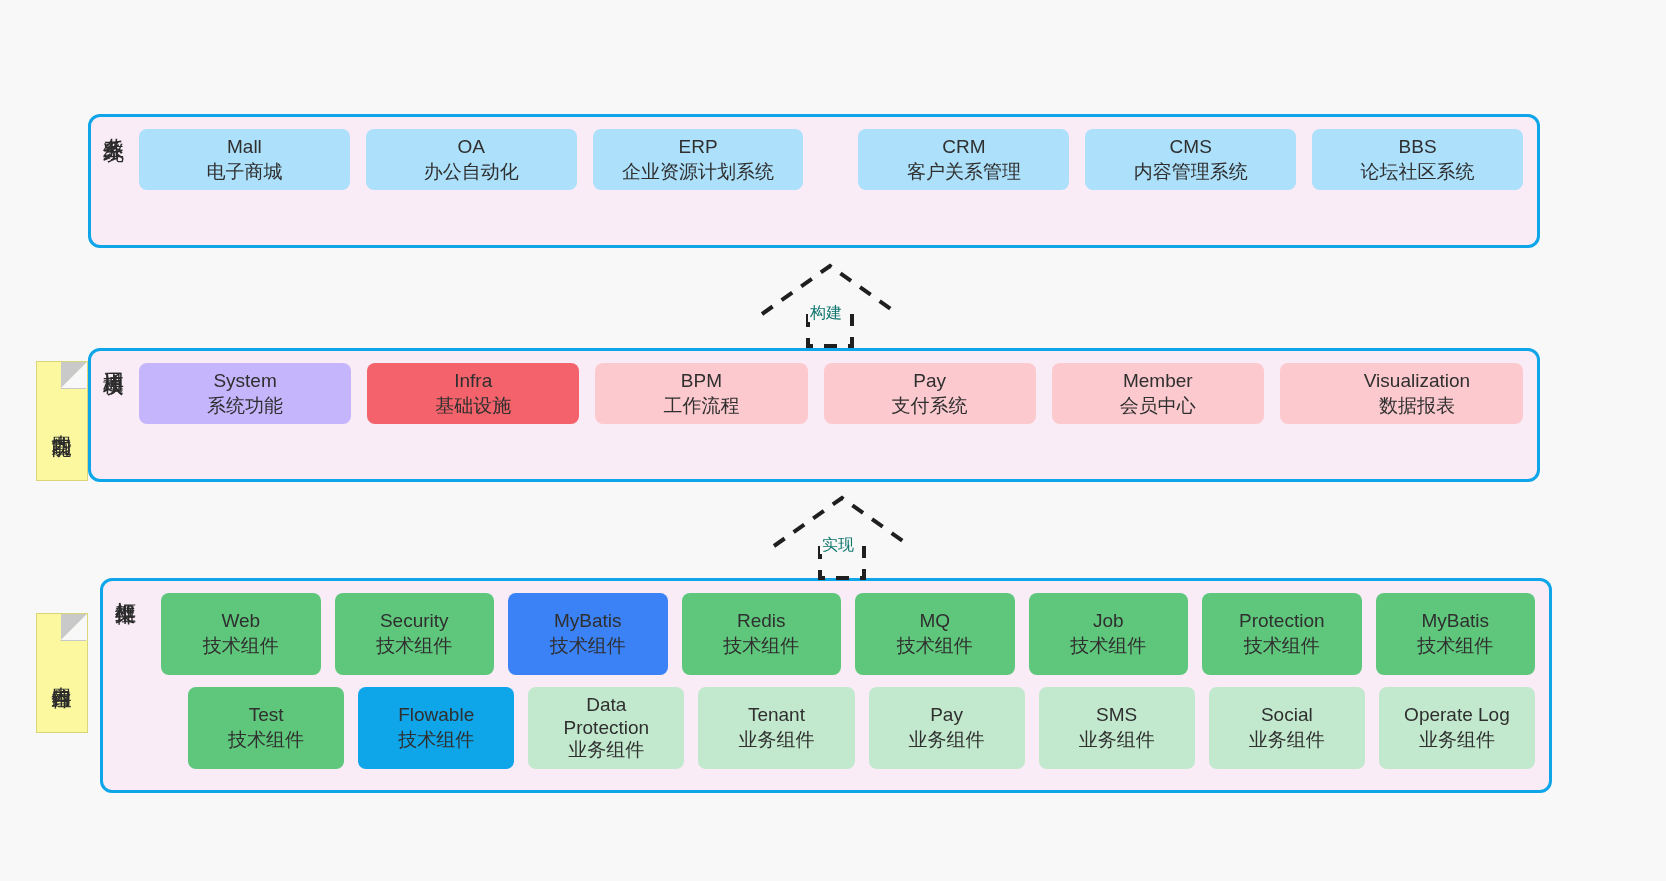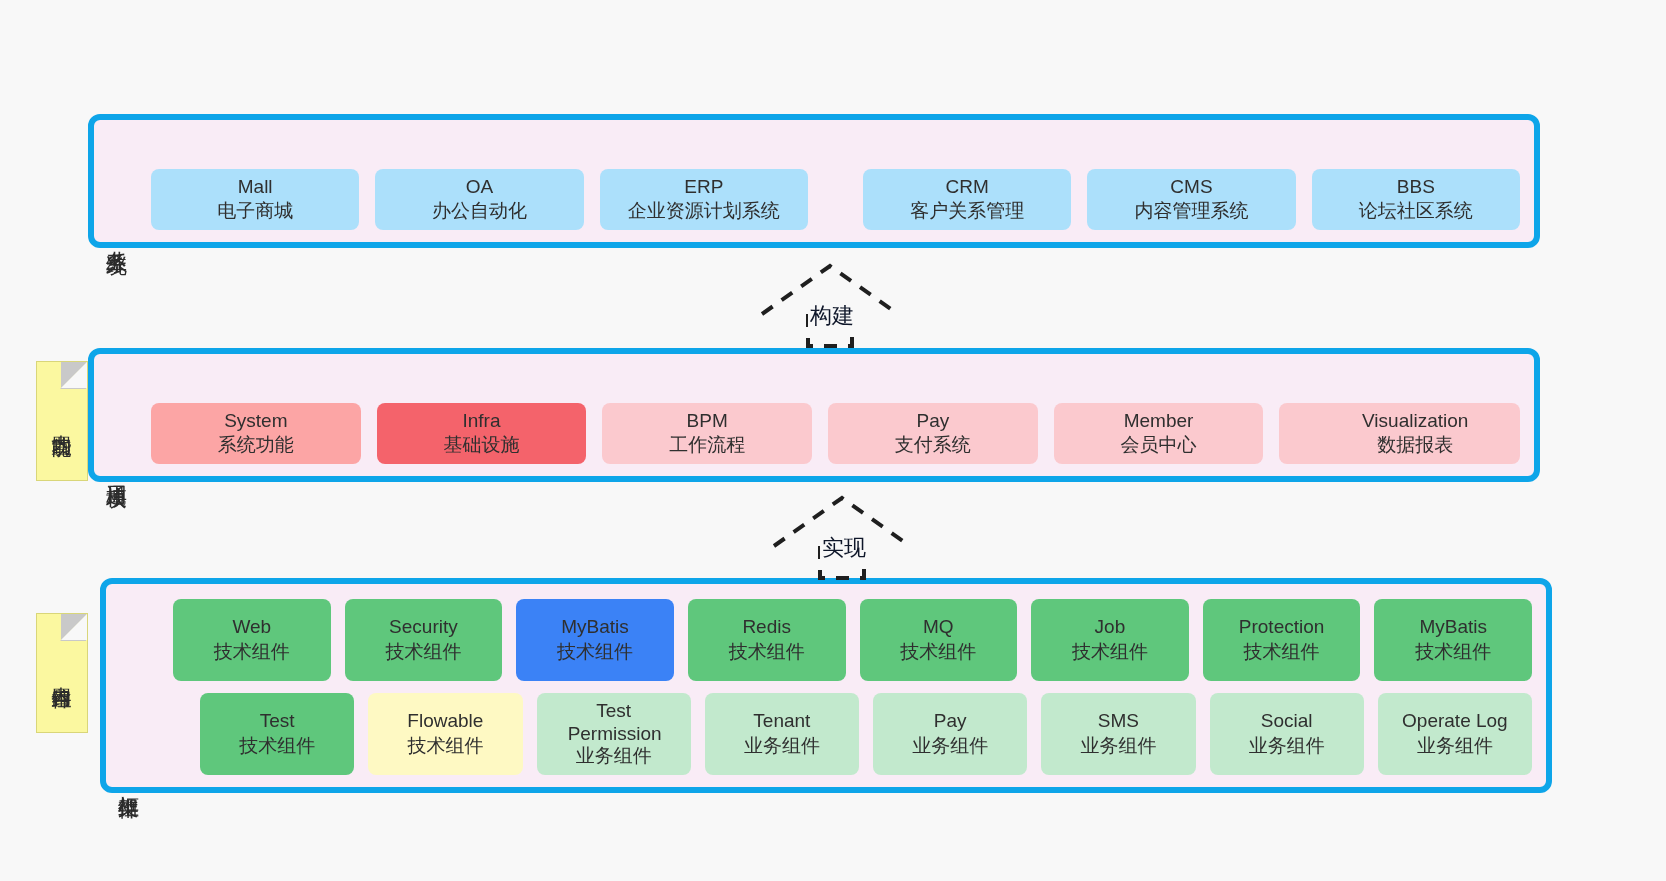--- a/index.html
+++ b/index.html
@@ -15,25 +15,24 @@
     overflow: hidden;
     font-family: "Liberation Sans", "DejaVu Sans", sans-serif;
     color: #2b2b2b;
   }
 
   
   .layer {
     position: absolute;
     box-sizing: border-box;
     background: #f9ecf6;
-    border: 6px solid #0ea5e9;
+    border: 3px solid #0ea5e9;
     border-radius: 12px;
     display: flex;
-    align-items: flex-end;
-    gap: 9px;
+    align-items: flex-start;
   }
 
   .layer-title {
     flex: 0 0 auto;
     width: 44px;
     display: flex;
     align-items: center;
     justify-content: center;
     font-size: 21px;
     line-height: 1.18;
@@ -126,23 +125,23 @@
   }
 
   
   .arrow {
     position: absolute;
     z-index: 4;
   }
   .arrow svg { display: block; overflow: visible; }
   .arrow-label {
     position: absolute;
-    font-size: 22px;
+    font-size: 16px;
     line-height: 1;
-    color: #0f172a;
+    color: #0f766e;
     white-space: nowrap;
     background: #f8f8f8;
     padding: 1px 2px;
   }
 </style>
 </head>
 <body>
 
 <div class="layer" id="layer-business" style="left:88px; top:114px; width:1452px; height:134px;">
   <div class="layer-title">业务系统</div>
@@ -183,21 +182,21 @@
 
     <path d="M48 52 L48 84 L92 84 L92 52" fill="none" stroke="#1f1f1f" stroke-width="4" stroke-dasharray="13 11" stroke-linecap="butt"></path>
   </svg>
   <span class="arrow-label" style="left:48px; top:42px;">构建</span>
 </div>
 
 <div class="layer" id="layer-module" style="left:88px; top:348px; width:1452px; height:134px;">
   <div class="layer-title">通用模块</div>
   <div class="layer-cells">
     <div class="cell-row">
-      <div class="cell c-red" style="background: #fca5a5; border-radius: 8px;">
+      <div class="cell c-red" style="background: #c4b5fd; border-radius: 8px;">
         <span class="en">System</span>
         <span class="cn">系统功能</span>
       </div>
       <div class="cell c-red" style="background: rgb(244, 99, 107);">
         <span class="en">Infra</span>
         <span class="cn">基础设施</span>
       </div>
       <div class="cell c-pink" style="background: rgb(251, 201, 206);">
         <span class="en">BPM</span>
         <span class="cn">工作流程</span>
@@ -266,26 +265,26 @@
       <div class="cell c-green" style="background: rgb(95, 199, 124);">
         <span class="en">MyBatis</span>
         <span class="cn">技术组件</span>
       </div>
     </div>
     <div class="cell-row" style="gap:14px; height:82px;padding-left:27px;">
       <div class="cell c-green" style="background: rgb(95, 199, 124);">
         <span class="en">Test</span>
         <span class="cn">技术组件</span>
       </div>
-      <div class="cell c-green" style="background: #fef9c3;">
+      <div class="cell c-green" style="background: #0ea5e9;">
         <span class="en">Flowable</span>
         <span class="cn">技术组件</span>
       </div>
       <div class="cell c-green-light" style="line-height: 1.18; background: rgb(194, 233, 205);">
-        <span class="en" style="max-width:92px;">Test Permission</span>
+        <span class="en" style="max-width:92px;">Data Protection</span>
         <span class="cn">业务组件</span>
       </div>
       <div class="cell c-green-light" style="background: rgb(194, 233, 205);">
         <span class="en">Tenant</span>
         <span class="cn">业务组件</span>
       </div>
       <div class="cell c-green-light" style="background: rgb(194, 233, 205);">
         <span class="en">Pay</span>
         <span class="cn">业务组件</span>
       </div>

